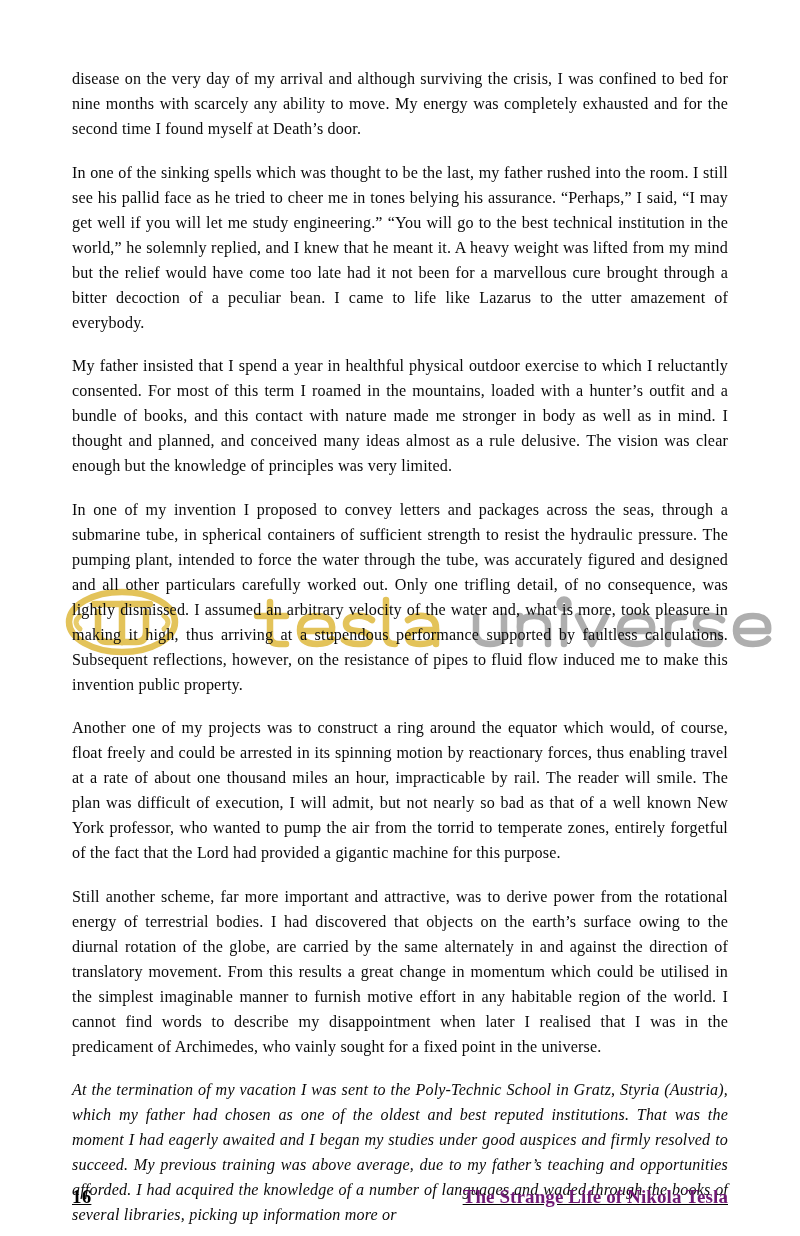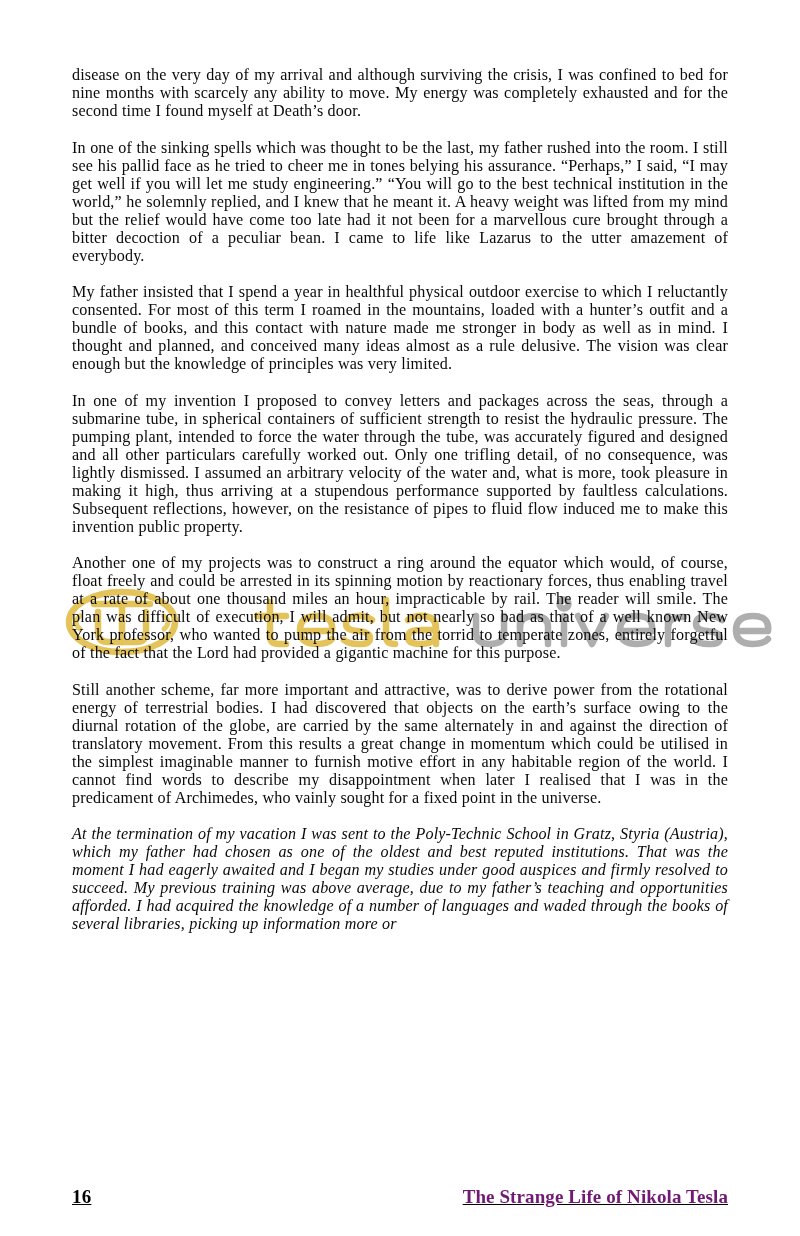--- a/index.html
+++ b/index.html
@@ -28,21 +28,21 @@
   .text-column {
     position: absolute;
     left: 72px;
     top: 66px;
     width: 656px;
   }
 
   .para {
     margin: 0 0 18.5px 0;
     font-size: 16.1px;
-    line-height: 18px;
+    line-height: 25px;
     text-align: justify;
     text-justify: inter-word;
     letter-spacing: 0.01em;
     word-spacing: 0.005em;
     color: #0a0a0a;
     position: relative;
     z-index: 3;
   }
   .para:last-child { margin-bottom: 0; font-style: italic; }
 

